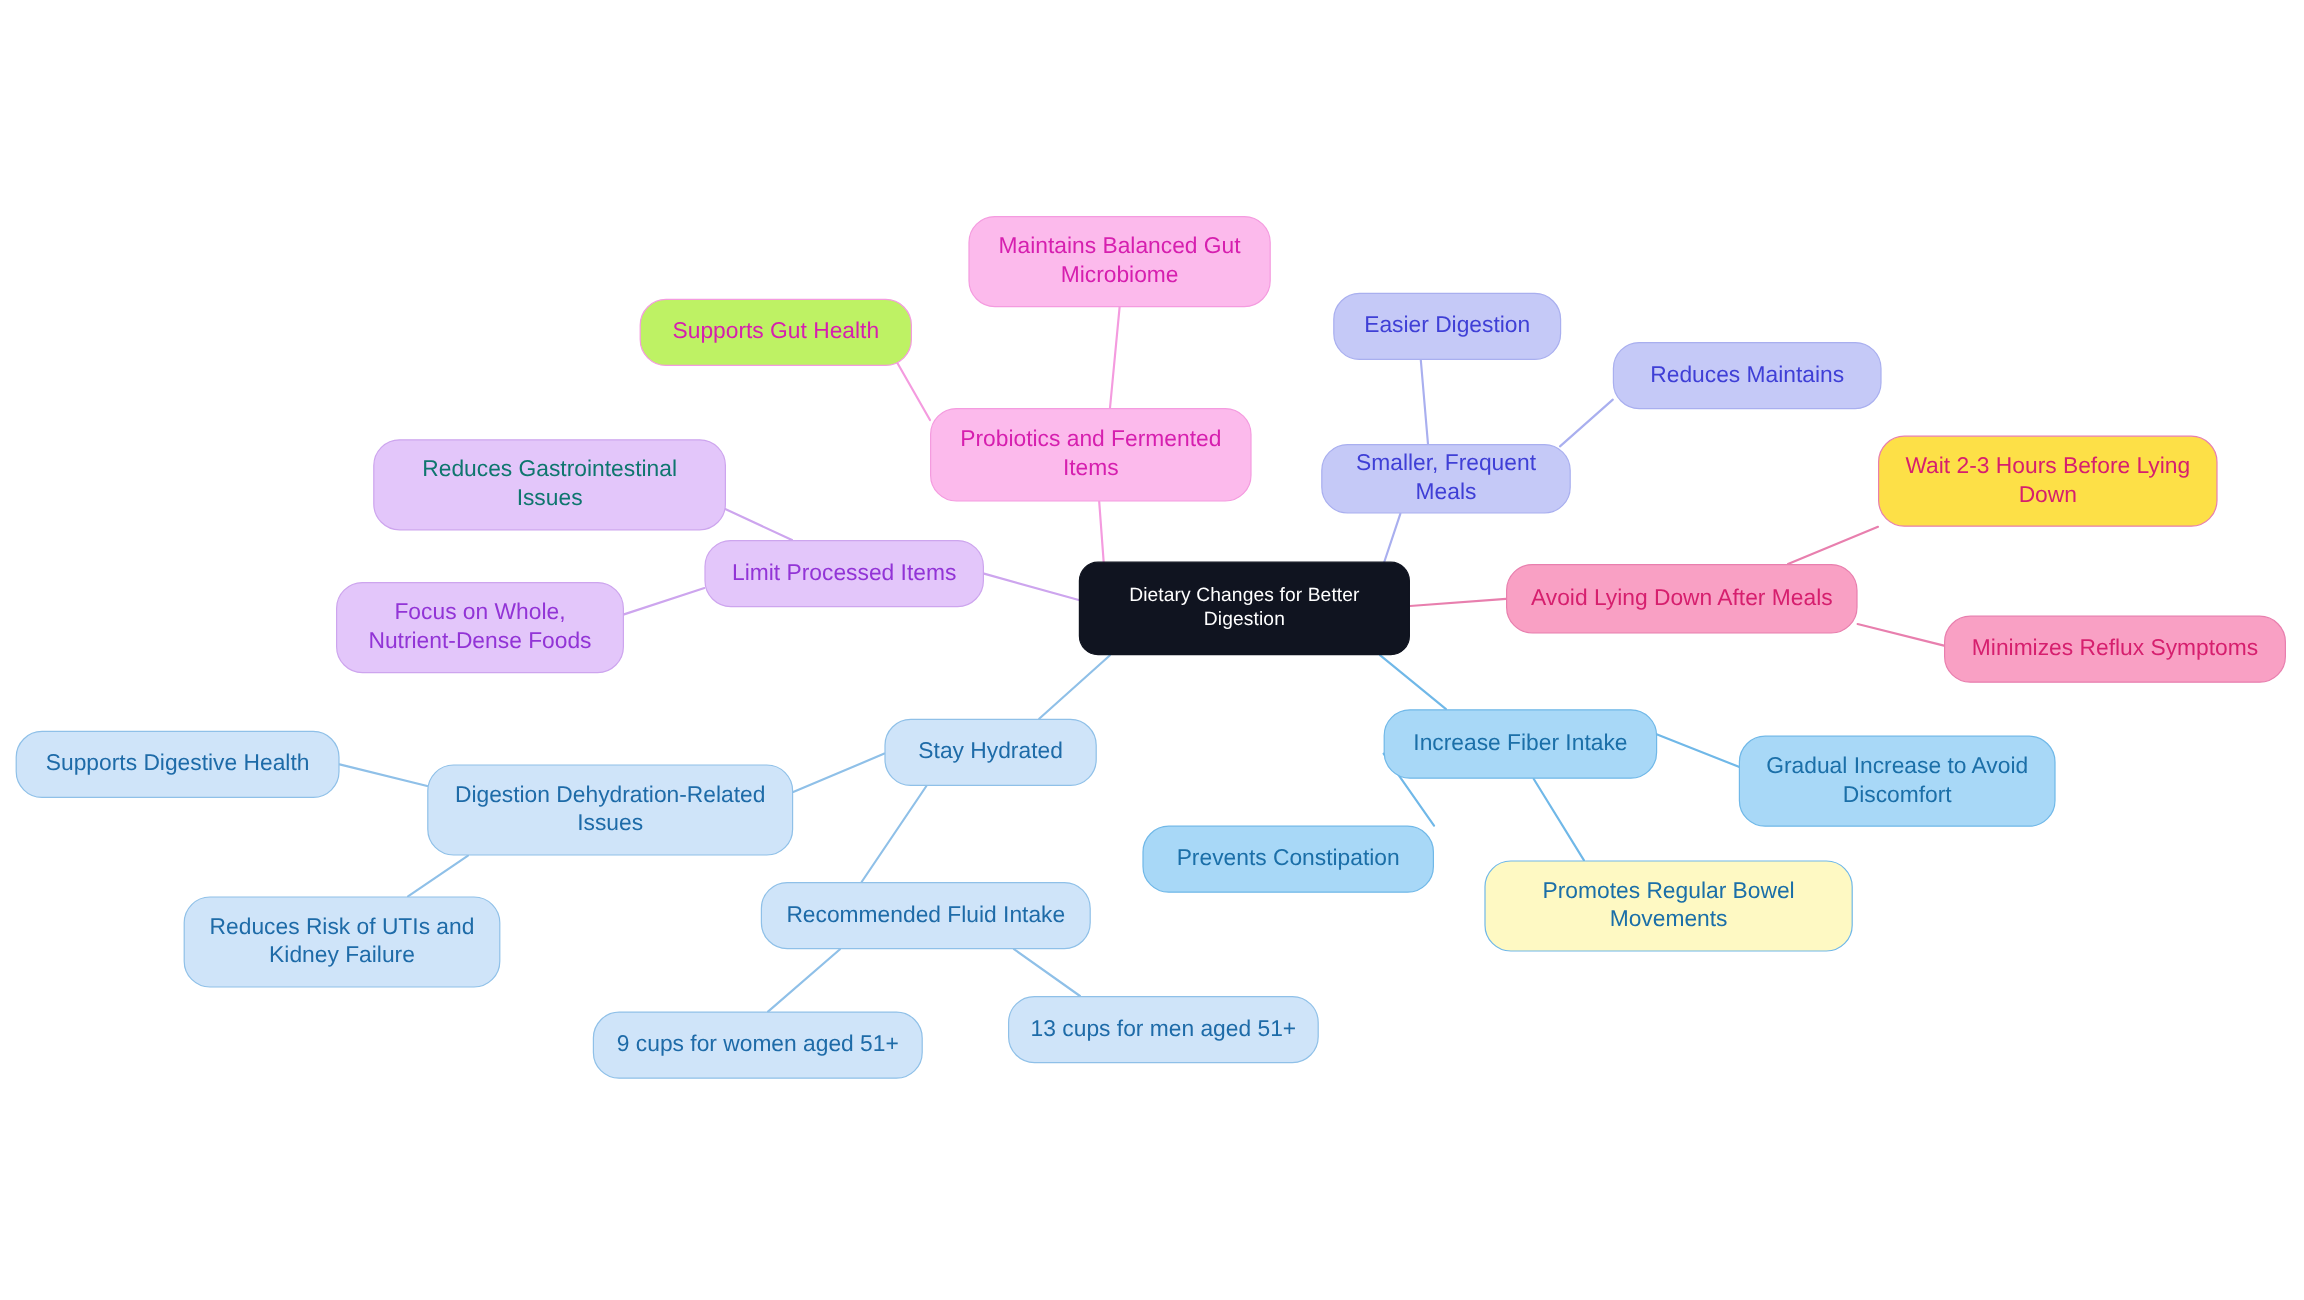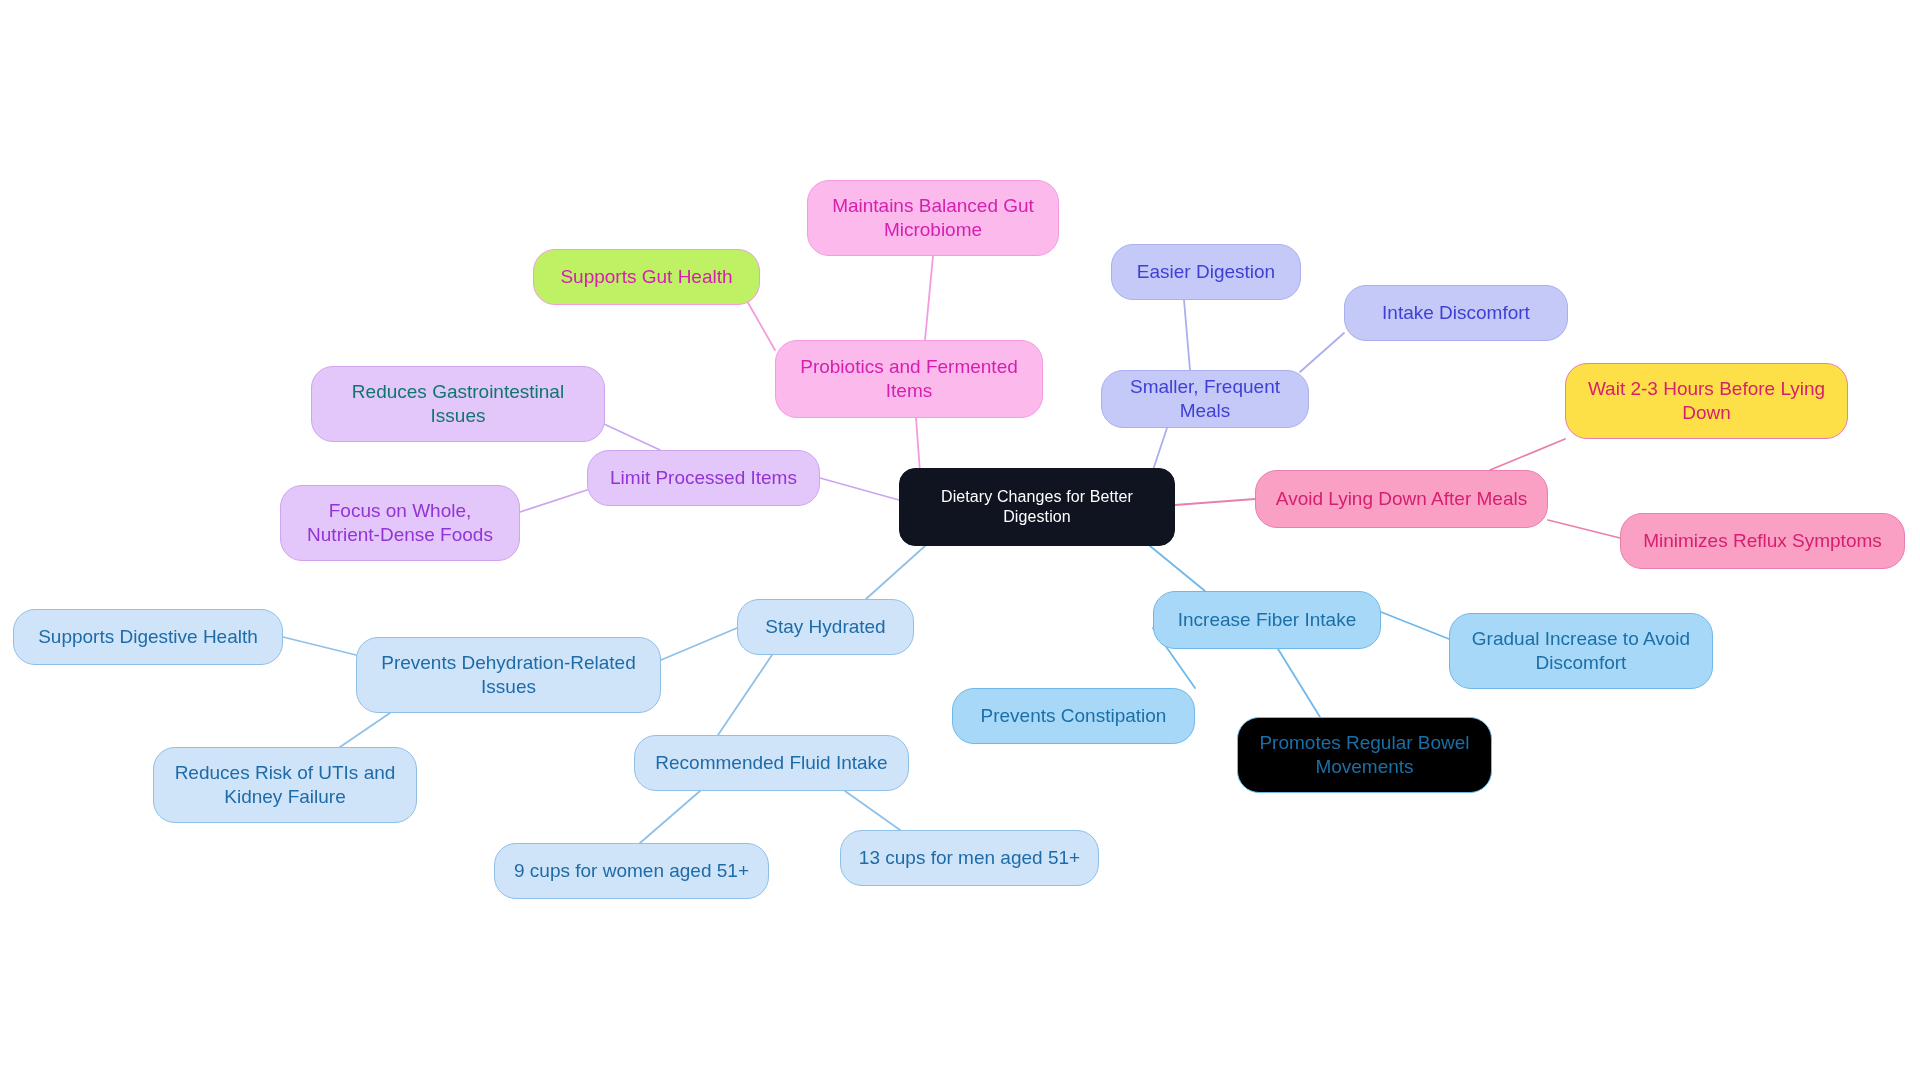--- a/index.html
+++ b/index.html
@@ -85,33 +85,33 @@
     <div class="node branch" style="left: 807px; top: 180px; width: 252px; height: 76px; background: rgb(252, 186, 236); border-color: rgb(244, 155, 223); color: rgb(214, 31, 175);">Maintains Balanced Gut
 Microbiome</div>
     <div class="node branch" style="left: 533px; top: 249px; width: 227px; height: 56px; background: #bef264; border-color: rgb(244, 155, 223); color: rgb(214, 31, 175);">Supports Gut Health</div>
     <div class="node branch" style="left: 587px; top: 450px; width: 233px; height: 56px; background: rgb(227, 198, 250); border-color: rgb(205, 165, 238); color: rgb(146, 52, 214);">Limit Processed Items</div>
     <div class="node branch" style="left: 311px; top: 335px; width: 294px; height: 76px; background: rgb(227, 198, 250); border-color: rgb(205, 165, 238); color: #0f766e; margin-top: 31px;">Reduces Gastrointestinal
 Issues</div>
     <div class="node branch" style="left: 280px; top: 485px; width: 240px; height: 76px; background: rgb(227, 198, 250); border-color: rgb(205, 165, 238); color: rgb(146, 52, 214);">Focus on Whole,
 Nutrient-Dense Foods</div>
     <div class="node branch" style="left: 1101px; top: 370px; width: 208px; height: 58px; background: rgb(197, 201, 247); border-color: rgb(169, 175, 239); color: rgb(63, 63, 214);">Smaller, Frequent Meals</div>
     <div class="node branch" style="left: 1111px; top: 244px; width: 190px; height: 56px; background: rgb(197, 201, 247); border-color: rgb(169, 175, 239); color: rgb(63, 63, 214);">Easier Digestion</div>
-    <div class="node branch" style="left: 1344px; top: 285px; width: 224px; height: 56px; background: rgb(197, 201, 247); border-color: rgb(169, 175, 239); color: rgb(63, 63, 214);">Intake Discomfort</div>
+    <div class="node branch" style="left: 1344px; top: 285px; width: 224px; height: 56px; background: rgb(197, 201, 247); border-color: rgb(169, 175, 239); color: rgb(63, 63, 214);">Reduces Maintains</div>
     <div class="node branch" style="left: 1255px; top: 470px; width: 293px; height: 58px; background: rgb(249, 160, 196); border-color: rgb(232, 127, 174); color: rgb(214, 31, 110);">Avoid Lying Down After Meals</div>
     <div class="node branch" style="left: 1565px; top: 363px; width: 283px; height: 76px; background: #fde047; border-color: rgb(232, 127, 174); color: rgb(214, 31, 110);">Wait 2-3 Hours Before Lying
 Down</div>
     <div class="node branch" style="left: 1620px; top: 513px; width: 285px; height: 56px; background: rgb(249, 160, 196); border-color: rgb(232, 127, 174); color: rgb(214, 31, 110);">Minimizes Reflux Symptoms</div>
     <div class="node branch" style="left: 1153px; top: 591px; width: 228px; height: 58px; background: rgb(168, 216, 247); border-color: rgb(112, 184, 232); color: rgb(27, 111, 168);">Increase Fiber Intake</div>
     <div class="node branch" style="left: 1449px; top: 613px; width: 264px; height: 76px; background: rgb(168, 216, 247); border-color: rgb(112, 184, 232); color: rgb(27, 111, 168);">Gradual Increase to Avoid
 Discomfort</div>
-    <div class="node branch" style="left: 1237px; top: 717px; width: 255px; height: 76px; background: #000000; border-color: rgb(112, 184, 232); color: rgb(27, 111, 168);">Promotes Regular Bowel
+    <div class="node branch" style="left: 1237px; top: 717px; width: 307px; height: 76px; background: #fef9c3; border-color: rgb(112, 184, 232); color: rgb(27, 111, 168);">Promotes Regular Bowel
 Movements</div>
     <div class="node branch" style="left: 952px; top: 688px; width: 243px; height: 56px; background: rgb(168, 216, 247); border-color: rgb(112, 184, 232); color: rgb(27, 111, 168);">Prevents Constipation</div>
     <div class="node branch" style="left: 737px; top: 599px; width: 177px; height: 56px; background: rgb(207, 228, 249); border-color: rgb(143, 192, 232); color: rgb(30, 107, 168);">Stay Hydrated</div>
-    <div class="node branch" style="left: 356px; top: 637px; width: 305px; height: 76px; background: rgb(207, 228, 249); border-color: rgb(143, 192, 232); color: rgb(30, 107, 168);">Prevents Dehydration-Related
+    <div class="node branch" style="left: 356px; top: 637px; width: 305px; height: 76px; background: rgb(207, 228, 249); border-color: rgb(143, 192, 232); color: rgb(30, 107, 168);">Digestion Dehydration-Related
 Issues</div>
     <div class="node branch" style="left: 13px; top: 609px; width: 270px; height: 56px; background: rgb(207, 228, 249); border-color: rgb(143, 192, 232); color: rgb(30, 107, 168);">Supports Digestive Health</div>
     <div class="node branch" style="left: 153px; top: 747px; width: 264px; height: 76px; background: rgb(207, 228, 249); border-color: rgb(143, 192, 232); color: rgb(30, 107, 168);">Reduces Risk of UTIs and
 Kidney Failure</div>
     <div class="node branch" style="left: 634px; top: 735px; width: 275px; height: 56px; background: rgb(207, 228, 249); border-color: rgb(143, 192, 232); color: rgb(30, 107, 168);">Recommended Fluid Intake</div>
     <div class="node branch" style="left: 494px; top: 843px; width: 275px; height: 56px; background: rgb(207, 228, 249); border-color: rgb(143, 192, 232); color: rgb(30, 107, 168);">9 cups for women aged 51+</div>
     <div class="node branch" style="left: 840px; top: 830px; width: 259px; height: 56px; background: rgb(207, 228, 249); border-color: rgb(143, 192, 232); color: rgb(30, 107, 168);">13 cups for men aged 51+</div>
   </div>
 
 </body></html>

